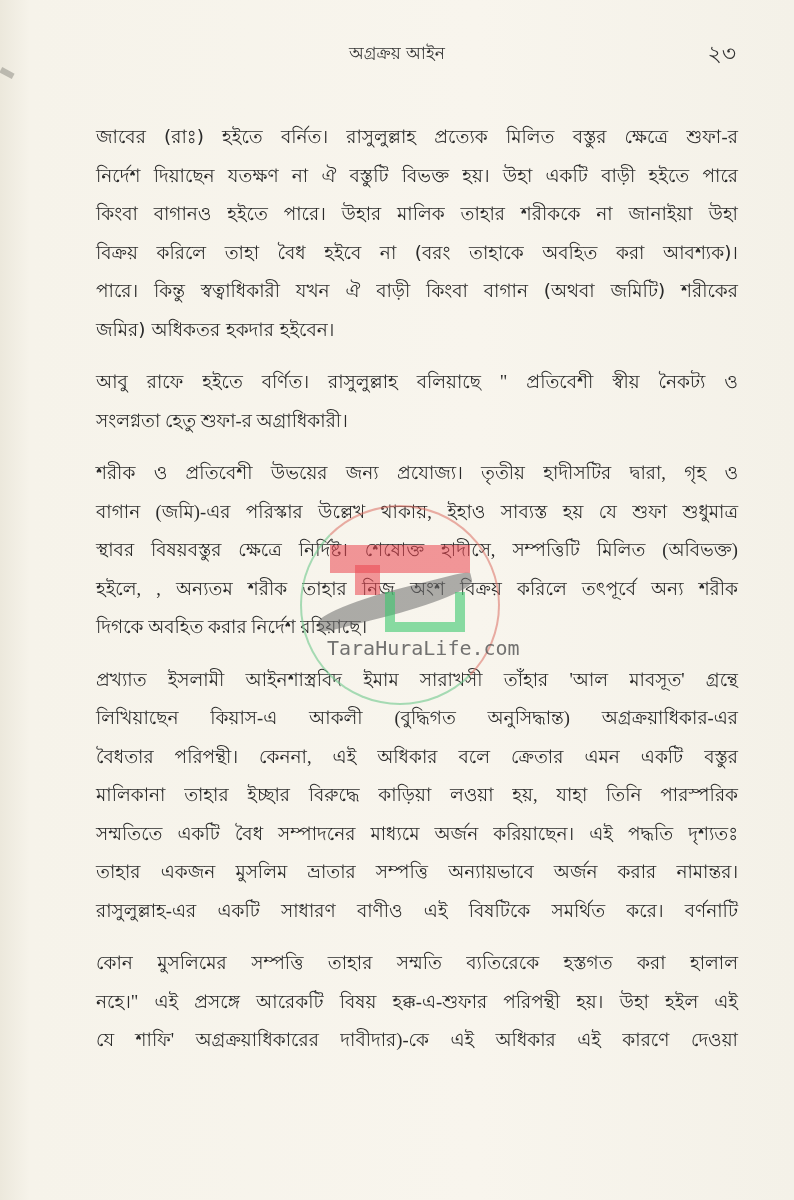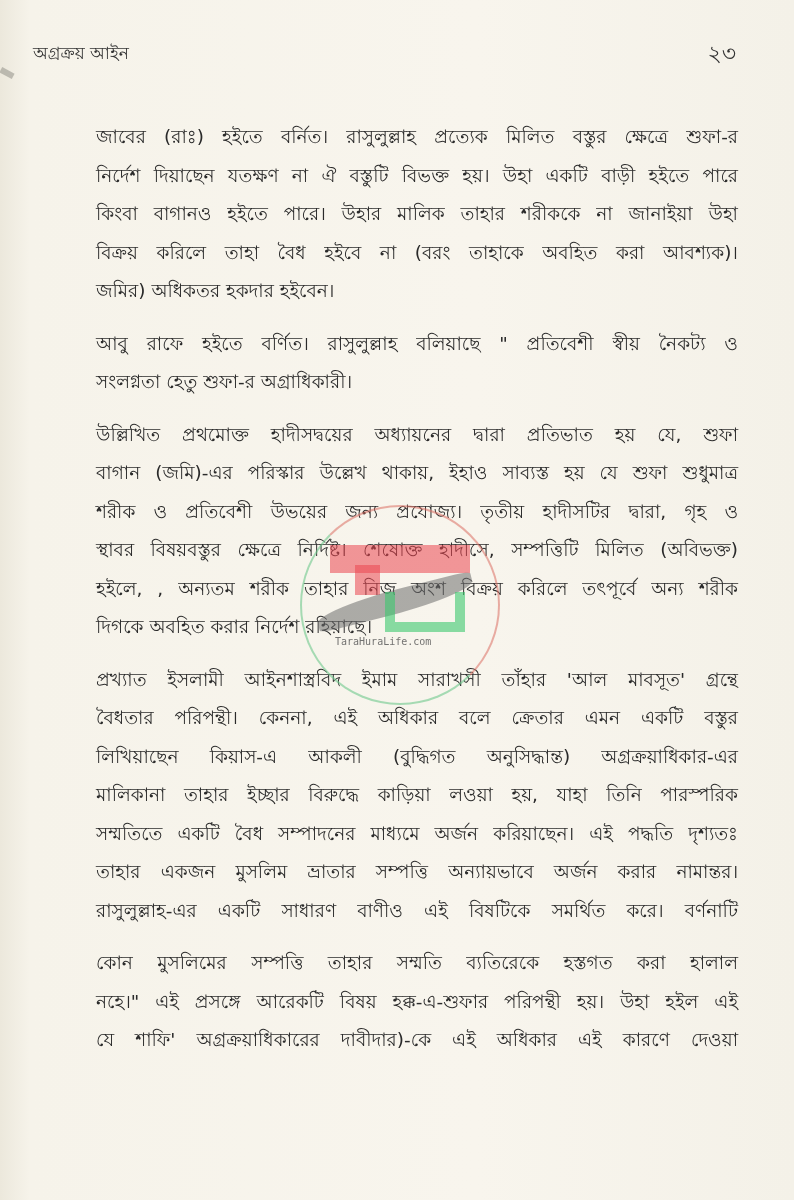--- a/index.html
+++ b/index.html
@@ -15,34 +15,34 @@
     background: linear-gradient(90deg, #ece8dc 0px, #f6f3ea 30px, #f8f5ed 60%, #f4f1e8 100%);
   }
   .spine-mark {
     position: absolute; left: 0; top: 70px; width: 14px; height: 6px;
     background: #9a9890; transform: rotate(28deg); opacity: .6;
   }
   .header {
     position: absolute; top: 34px; left: 0; right: 0; height: 30px;
   }
   .running-title {
-    position: absolute; left: 0; right: 0; top: 6px; text-align: left;
-    font-size: 17px; color: #333; padding-left: 33px;
+    position: absolute; left: 0; right: 0; top: 6px; text-align: center;
+    font-size: 17px; color: #333;
   }
   .page-number {
     position: absolute; right: 58px; top: 2px; font-size: 22px; color: #333; text-align: center;
   }
   .body {
     position: absolute; top: 118px; left: 62px; width: 676px;
     font-size: 18.5px; line-height: 38.5px;
     text-align: justify; text-align-last: left;
   }
   .para { margin: 0; }
   .para.indent { text-indent: 34px; }
-  .para.gap { margin-top: 14px; }
+  .para.gap { margin-top: 14px; font-family: Liberation Serif, serif; }
   .line { display: block; white-space: nowrap; text-align-last: justify; }
   .line.last { text-align-last: left; }
   .wm-ring {
     position: absolute; left: 300px; top: 505px; width: 200px; height: 200px;
     border-radius: 50%; box-sizing: border-box;
     border: 2px solid rgba(220,110,100,.55);
     border-left-color: rgba(110,200,140,.6);
     border-bottom-color: rgba(110,200,140,.6);
     pointer-events: none;
   }
@@ -58,21 +58,21 @@
     position: absolute; left: 315px; top: 590px; width: 160px; height: 24px;
     background: rgba(110,110,110,.55); border-radius: 60% 10% 60% 10%;
     transform: rotate(-14deg); pointer-events: none;
   }
   .wm-green {
     position: absolute; left: 385px; top: 592px; width: 80px; height: 40px;
     border: 10px solid rgba(60,200,110,.6); border-top: none; box-sizing: border-box;
     pointer-events: none;
   }
   .wm-text {
-    position: absolute; left: 335px; top: 636px; font-size: 10px;
+    position: absolute; left: 327px; top: 636px; font-size: 20px;
     color: rgba(90,90,90,.85); font-family: "DejaVu Sans Mono", monospace;
     pointer-events: none;
   }
 </style>
 </head>
 <body>
 
 <div class="page">
   <div class="spine-mark"></div>
 
@@ -80,41 +80,41 @@
     <div class="running-title">অগ্রক্রয় আইন</div>
     <div class="page-number">২৩</div>
   </div>
 
   <div class="body">
     <p class="para indent">
       <span class="line">জাবের (রাঃ) হইতে বর্নিত। রাসুলুল্লাহ প্রত্যেক মিলিত বস্তুর ক্ষেত্রে শুফা-র</span>
       <span class="line">নির্দেশ দিয়াছেন যতক্ষণ না ঐ বস্তুটি বিভক্ত হয়। উহা একটি বাড়ী হইতে পারে</span>
       <span class="line">কিংবা বাগানও হইতে পারে। উহার মালিক তাহার শরীককে না জানাইয়া উহা</span>
       <span class="line">বিক্রয় করিলে তাহা বৈধ হইবে না (বরং তাহাকে অবহিত করা আবশ্যক)।</span>
+      <span class="line">পারে। কিন্তু স্বত্বাধিকারী যখন ঐ বাড়ী কিংবা বাগান (অথবা জমিটি) শরীকের</span>
       <span class="line last">জমির) অধিকতর হকদার হইবেন।</span>
     </p>
 
     <p class="para indent gap">
       <span class="line">আবু রাফে হইতে বর্ণিত। রাসুলুল্লাহ বলিয়াছে " প্রতিবেশী স্বীয় নৈকট্য ও</span>
       <span class="line last">সংলগ্নতা হেতু শুফা-র অগ্রাধিকারী।</span>
     </p>
 
     <p class="para indent gap">
-      <span class="line">উল্লিখিত প্রথমোক্ত হাদীসদ্বয়ের অধ্যায়নের দ্বারা প্রতিভাত হয় যে, শুফা</span>
+      <span class="line">শরীক ও প্রতিবেশী উভয়ের জন্য প্রযোজ্য। তৃতীয় হাদীসটির দ্বারা, গৃহ ও</span>
       <span class="line">বাগান (জমি)-এর পরিস্কার উল্লেখ থাকায়, ইহাও সাব্যস্ত হয় যে শুফা শুধুমাত্র</span>
-      <span class="line">শরীক ও প্রতিবেশী উভয়ের জন্য প্রযোজ্য। তৃতীয় হাদীসটির দ্বারা, গৃহ ও</span>
       <span class="line">স্থাবর বিষয়বস্তুর ক্ষেত্রে নির্দিষ্ট। শেষোক্ত হাদীসে, সম্পত্তিটি মিলিত (অবিভক্ত)</span>
       <span class="line">হইলে, , অন্যতম শরীক তাহার নিজ অংশ বিক্রয় করিলে তৎপূর্বে অন্য শরীক</span>
       <span class="line last">দিগকে অবহিত করার নির্দেশ রহিয়াছে।</span>
     </p>
 
     <p class="para indent gap">
       <span class="line">প্রখ্যাত ইসলামী আইনশাস্ত্রবিদ ইমাম সারাখসী তাঁহার 'আল মাবসূত' গ্রন্থে</span>
+      <span class="line">লিখিয়াছেন কিয়াস-এ আকলী (বুদ্ধিগত অনুসিদ্ধান্ত) অগ্রক্রয়াধিকার-এর</span>
       <span class="line">বৈধতার পরিপন্থী। কেননা, এই অধিকার বলে ক্রেতার এমন একটি বস্তুর</span>
-      <span class="line">লিখিয়াছেন কিয়াস-এ আকলী (বুদ্ধিগত অনুসিদ্ধান্ত) অগ্রক্রয়াধিকার-এর</span>
       <span class="line">মালিকানা তাহার ইচ্ছার বিরুদ্ধে কাড়িয়া লওয়া হয়, যাহা তিনি পারস্পরিক</span>
       <span class="line">সম্মতিতে একটি বৈধ সম্পাদনের মাধ্যমে অর্জন করিয়াছেন। এই পদ্ধতি দৃশ্যতঃ</span>
       <span class="line">তাহার একজন মুসলিম ভ্রাতার সম্পত্তি অন্যায়ভাবে অর্জন করার নামান্তর।</span>
       <span class="line">রাসুলুল্লাহ-এর একটি সাধারণ বাণীও এই বিষটিকে সমর্থিত করে। বর্ণনাটি</span>
     </p>
 
     <p class="para indent gap">
       <span class="line">কোন মুসলিমের সম্পত্তি তাহার সম্মতি ব্যতিরেকে হস্তগত করা হালাল</span>
       <span class="line">নহে।" এই প্রসঙ্গে আরেকটি বিষয় হক্ক-এ-শুফার পরিপন্থী হয়। উহা হইল এই</span>
       <span class="line">যে শাফি' অগ্রক্রয়াধিকারের দাবীদার)-কে এই অধিকার এই কারণে দেওয়া</span>

